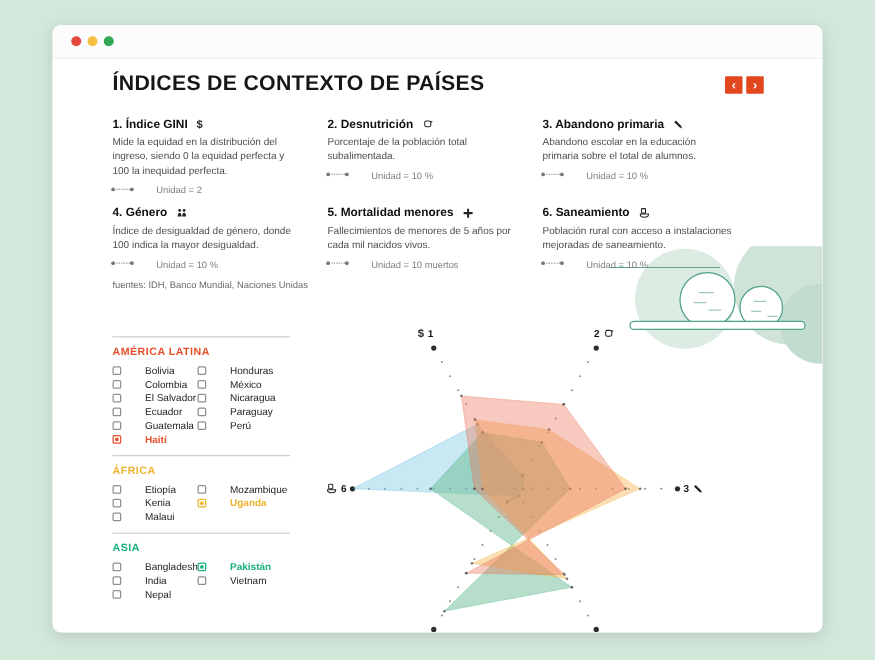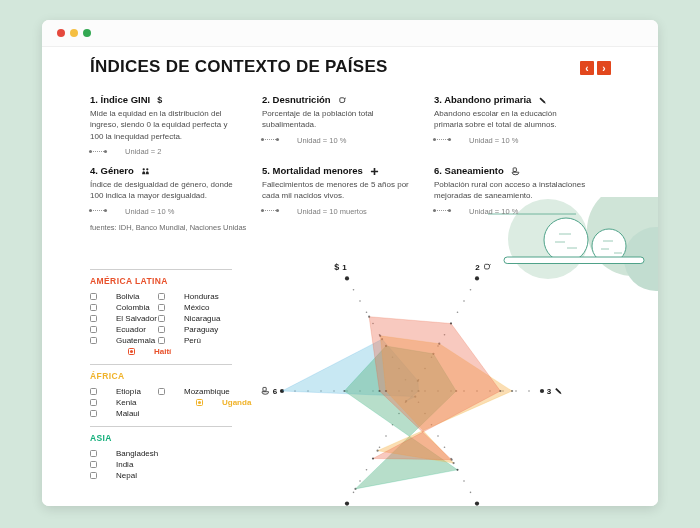--- a/index.html
+++ b/index.html
@@ -13,21 +13,21 @@
   .content{position:relative;width:616px;height:459px;background:#fff;}
 
   .page-title{position:absolute;left:48px;top:10px;margin:0;font-size:17px;font-weight:bold;
               color:#161616;letter-spacing:.25px;}
   .nav{position:absolute;left:538px;top:14px;display:flex;gap:3px;}
   .nav .nav-btn{width:14px;height:14px;border:none;padding:0;color:#fff;font-size:10px;
           line-height:13px;text-align:center;font-weight:bold;border-radius:1px;cursor:pointer;}
 
   #indices{position:absolute;left:48px;top:47px;display:grid;grid-template-columns:172px 172px 172px;row-gap:9px;}
   .idx-item{padding-right:20px;}
-  .idx-head{display:flex;align-items:flex-end;gap:7px;font-size:9.5px;font-weight:bold;color:#101010;}
+  .idx-head{display:flex;align-items:center;gap:7px;font-size:9.5px;font-weight:bold;color:#101010;}
   .idx-desc{margin:3px 0 0;font-size:8px;line-height:1.42;color:#4d4d4d;}
   .idx-unit{display:flex;align-items:center;gap:19px;margin-top:5px;font-size:7.5px;color:#7f7f7f;}
   .idx-ic{display:inline-flex;align-items:center;}
   .idx-ic svg{width:9px;height:9px;display:block;}
   .txt-ic{font-weight:bold;font-size:9px;color:#222;line-height:1;}
   .scale-dots{position:relative;width:16px;height:1px;border-top:1px dotted #9a9a9a;flex:none;}
   .scale-dots::before,.scale-dots::after{content:"";position:absolute;top:-2px;width:3px;height:3px;
       border-radius:50%;background:#777;}
   .scale-dots::before{left:-1px;} .scale-dots::after{right:-1px;}
 
@@ -36,21 +36,21 @@
   #regions{position:absolute;left:48px;top:222px;width:142px;}
   .divider{border-top:1px solid #cfcfcf;margin:0 0 6px;}
   .region{margin-bottom:6px;}
   .region h3{margin:0 0 6px;font-size:8.5px;letter-spacing:.4px;font-weight:bold;}
   .cols{display:flex;}
   .col{width:68px;}
   .country{display:flex;align-items:center;gap:19px;height:8px;margin-bottom:3px;font-size:8px;
            color:#232323;cursor:pointer;}
   .cb{width:7px;height:7px;box-sizing:border-box;border:1px solid #8f8f8f;border-radius:1.5px;
       background:#fff;flex:none;position:relative;}
-  .country.checked{color:var(--ac);font-weight:bold;margin-left:38px;}
+  .country.checked{color:var(--ac);font-weight:bold;}
   .country.checked .cb{border-color:var(--ac);}
   .country.checked .cb::after{content:"";position:absolute;left:1px;top:1px;width:3px;height:3px;
       border-radius:50%;background:var(--ac);}
   .lbl{white-space:nowrap;}
 
   #cloud{position:absolute;right:0;top:150px;}
   #radar{position:absolute;left:0;top:0;}
   .axis-label{position:absolute;display:flex;align-items:center;gap:3px;font-size:8px;
       font-weight:bold;color:#111;transform:translate(-50%,-50%);white-space:nowrap;}
 </style>
@@ -409,17 +409,27 @@
               </div>
               <div class="country">
                 <span class="cb"></span>
                 <span class="lbl">India</span>
               </div>
               <div class="country">
                 <span class="cb"></span>
                 <span class="lbl">Nepal</span>
               </div>
             </div>
+            <div class="col">
+              <div class="country checked" style="--ac: #16b07c;">
+                <span class="cb"></span>
+                <span class="lbl">Pakistán</span>
+              </div>
+              <div class="country">
+                <span class="cb"></span>
+                <span class="lbl">Vietnam</span>
+              </div>
+            </div>
           </div>
         </div>
       </div>
   </div>
 </div>
 
 </body></html>

